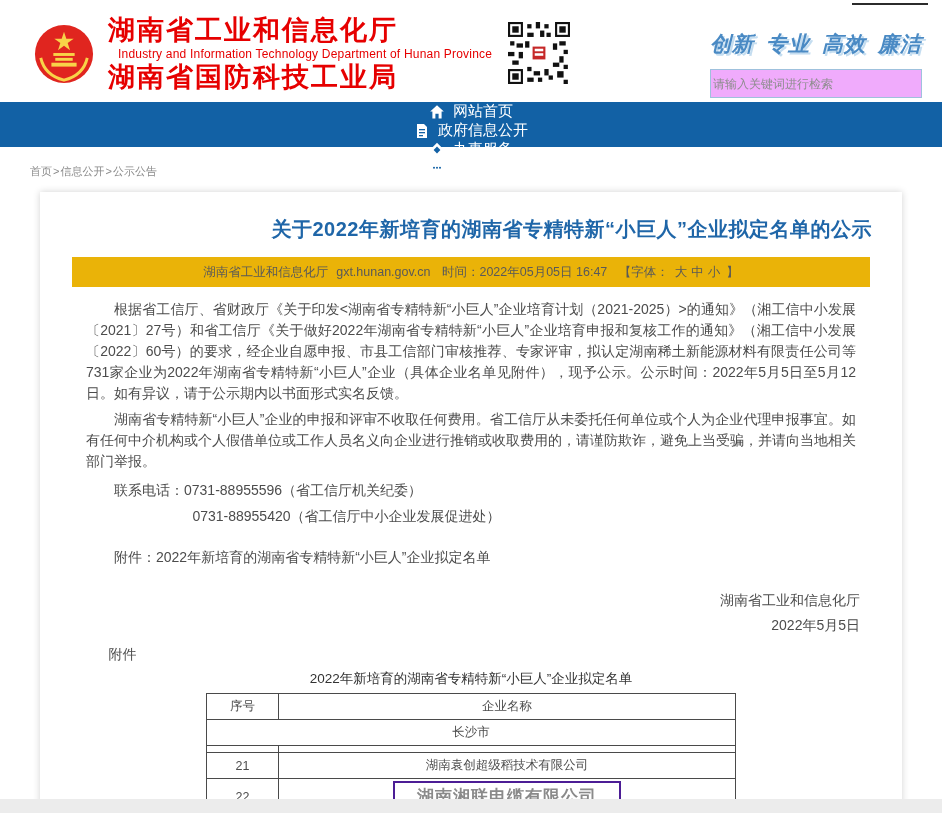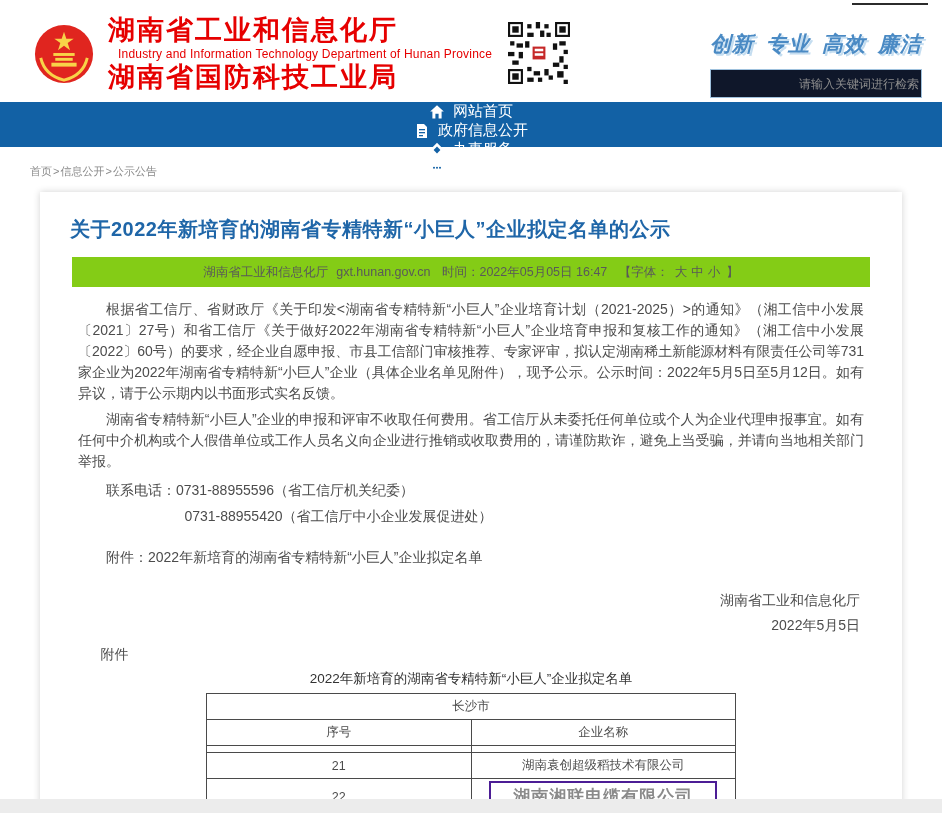--- a/index.html
+++ b/index.html
@@ -14,42 +14,42 @@
   .top-right-line { position:absolute; top:3px; right:14px; width:76px; height:2px; background:#2b2b2b; }
   .brand { position:absolute; left:33px; top:16px; display:flex; align-items:center; gap:13px; }
   .emblem svg { width:62px; height:62px; display:block; }
   .dept-primary, .dept-secondary { color:#e60000; font-size:27px; font-weight:bold; letter-spacing:2px; line-height:1.1; }
   .dept-english { color:#e60000; font-size:12px; margin:1px 0 2px 10px; letter-spacing:0.2px; }
   .qr { position:absolute; left:508px; top:22px; }
   .qr svg { width:62px; height:62px; display:block; }
   .header-right { position:absolute; right:20px; top:30px; width:212px; }
   .slogan { display:flex; justify-content:space-between; font-size:21px; font-weight:bold; font-style:italic;
             color:#4a8ac4; text-shadow:2px 2px 0 #c4ddf0; letter-spacing:1px; }
-  .search-input { margin-top:11px; width:100%; height:29px; border:1px solid #9fc1dd; background:#0f172a;
-                  text-align:right; font-size:12px; color:#666; outline:none;
+  .search-input { margin-top:11px; width:100%; height:29px; border:1px solid #9fc1dd; background:#f0abfc;
+                  text-align:left; font-size:12px; color:#666; outline:none;
                   font-family:"Liberation Sans","DejaVu Sans",sans-serif; }
   .search-input::placeholder { color:#8d8d8d; }
   
   .navbar { height:45px; background:#1261a5; display:flex; align-items:center; justify-content:space-around; padding:0 45px;flex-direction:column; }
   .nav-item { display:flex; align-items:center; gap:8px; color:#fff; font-size:15px; cursor:pointer; text-decoration:none; }
   .nav-icon svg { width:16px; height:16px; display:block; }
   
   .breadcrumb { margin:17px 0 13px 30px; font-size:11px; color:#8a8a8a; }
   .breadcrumb span { cursor:pointer; }
   .breadcrumb .sep { cursor:default; margin:0 1px; }
   
   .card { margin:0 40px; background:#fff; box-shadow:0 0 7px rgba(0,0,0,0.18);
           padding:24px 30px 0 30px; position:relative; }
-  .article-title { margin:0; text-align:left; color:#1f66a8; font-size:20px; font-weight:bold; letter-spacing:0.5px; }
-  .meta-bar { margin:14px 2px 4px 2px; background:#84cc16; height:30px; line-height:30px;
+  .article-title { margin:0; text-align:right; color:#1f66a8; font-size:20px; font-weight:bold; letter-spacing:0.5px; }
+  .meta-bar { margin:14px 2px 4px 2px; background:#eab308; height:30px; line-height:30px;
               text-align:center; font-size:12.5px; color:#595959; white-space:nowrap; }
   .meta-bar span { margin:0 4px; }
   .meta-bar .font-size-link { margin:0 2px; cursor:pointer; }
   .body-text { margin-top:12px; font-size:14px; color:#4c4c4c; line-height:1.5; }
-  .body-text p { margin:5px 8px; text-indent:2em; text-align:justify; }
+  .body-text p { margin:5px 16px; text-indent:2em; text-align:justify; }
   .contact-line-1 { margin-top:8px !important; }
   .contact-line-2 { text-indent:7.6em !important; }
   .attach-line { margin-top:20px !important; cursor:pointer; }
   .sign-block { text-align:right; margin:20px 12px 0 0; font-size:14px; color:#4c4c4c; line-height:1.8; }
   .attach-label { margin-top:6px !important; text-indent:1.6em !important; }
   
   .table-wrap { margin-top:4px; }
   .table-title { text-align:center; font-weight:normal; font-size:13.5px; color:#333; margin-bottom:5px; }
   table.list { border-collapse:collapse; margin:0 auto; width:530px; table-layout:fixed; }
   table.list td { border:1px solid #4a4a4a; text-align:center; font-size:12.5px; color:#4c4c4c;
@@ -227,25 +227,25 @@
       <div>2022年5月5日</div>
     </div>
     <p class="attach-label">附件</p>
   </div>
 
   <div class="table-wrap">
     <div class="table-title">2022年新培育的湖南省专精特新“小巨人”企业拟定名单</div>
     <table class="list">
       <tbody>
         <tr>
-          <td colspan="2">长沙市</td>
-        </tr>
-        <tr>
           <td class="col-no">序号</td>
           <td>企业名称</td>
+        </tr>
+        <tr>
+          <td colspan="2">长沙市</td>
         </tr>
         <tr class="cut-row">
           <td class="col-no"></td>
             <td></td>
         </tr>
         <tr>
           <td class="col-no">21</td>
           <td>湖南袁创超级稻技术有限公司</td>
         </tr>
         <tr class="hl-row">

